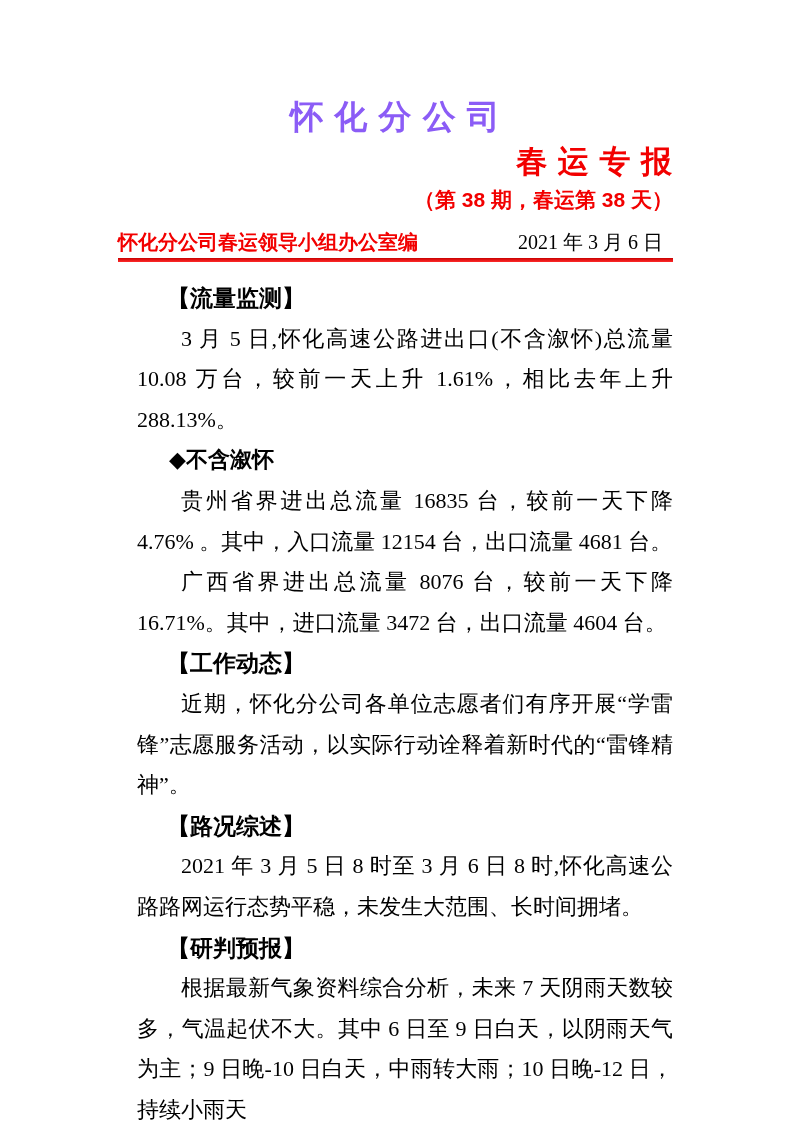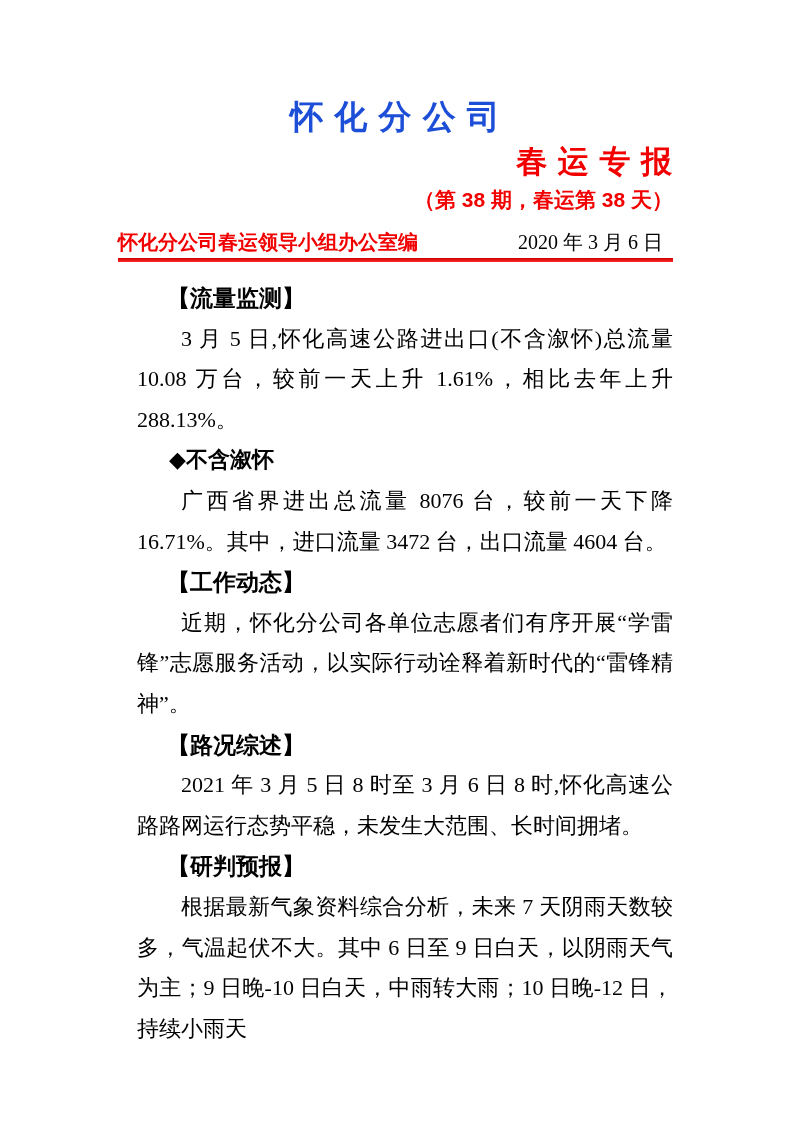--- a/index.html
+++ b/index.html
@@ -13,21 +13,21 @@
   .page {
     width: 793px; height: 1122px;
     padding: 97px 120px 0 118px;
     background: #ffffff;
     overflow: hidden;
   }
   
   .title1 {
     font-family: "Liberation Sans", "DejaVu Sans", sans-serif;
     font-size: 33px; line-height: 40px;
-    font-weight: bold; color: #1d4ed8;
+    font-weight: bold; color: #8b5cf6;
     text-align: center; letter-spacing: 1px;
     white-space: nowrap;
   }
   .title2 {
     font-family: "Liberation Sans", "DejaVu Sans", sans-serif;
     font-size: 31px; line-height: 42px; margin-top: 4px;
     font-weight: bold; color: #f20000;
     text-align: right; letter-spacing: 1px;
     white-space: nowrap;
   }
@@ -83,28 +83,29 @@
 <body>
 
 <div class="page">
 
   <div class="title1">怀 化 分 公 司</div>
   <div class="title2">春 运 专 报</div>
   <div class="issue-note">（第 38 期，春运第 38 天）</div>
 
   <div class="masthead">
     <span class="editor">怀化分公司春运领导小组办公室编</span>
-    <span class="date">2020 年 3 月 6 日</span>
+    <span class="date">2021 年 3 月 6 日</span>
   </div>
   <div class="rule"></div>
 
   <div class="content">
     <div class="sec-heading">【流量监测】</div>
     <div class="para">3 月 5 日,怀化高速公路进出口(不含溆怀)总流量 10.08 万台，较前一天上升 1.61%，相比去年上升 288.13%。</div>
     <div class="sec-subheading">◆不含溆怀</div>
+    <div class="para">贵州省界进出总流量 16835 台，较前一天下降 4.76% 。其中，入口流量 12154 台，出口流量 4681 台。</div>
     <div class="para">广西省界进出总流量 8076 台，较前一天下降 16.71%。其中，进口流量 3472 台，出口流量 4604 台。</div>
     <div class="sec-heading">【工作动态】</div>
     <div class="para">近期，怀化分公司各单位志愿者们有序开展“学雷锋”志愿服务活动，以实际行动诠释着新时代的“雷锋精神”。</div>
     <div class="sec-heading">【路况综述】</div>
     <div class="para">2021 年 3 月 5 日 8 时至 3 月 6 日 8 时,怀化高速公路路网运行态势平稳，未发生大范围、长时间拥堵。</div>
     <div class="sec-heading">【研判预报】</div>
     <div class="para">根据最新气象资料综合分析，未来 7 天阴雨天数较多，气温起伏不大。其中 6 日至 9 日白天，以阴雨天气为主；9 日晚-10 日白天，中雨转大雨；10 日晚-12 日，持续小雨天</div>
   </div>
 
 </div>

